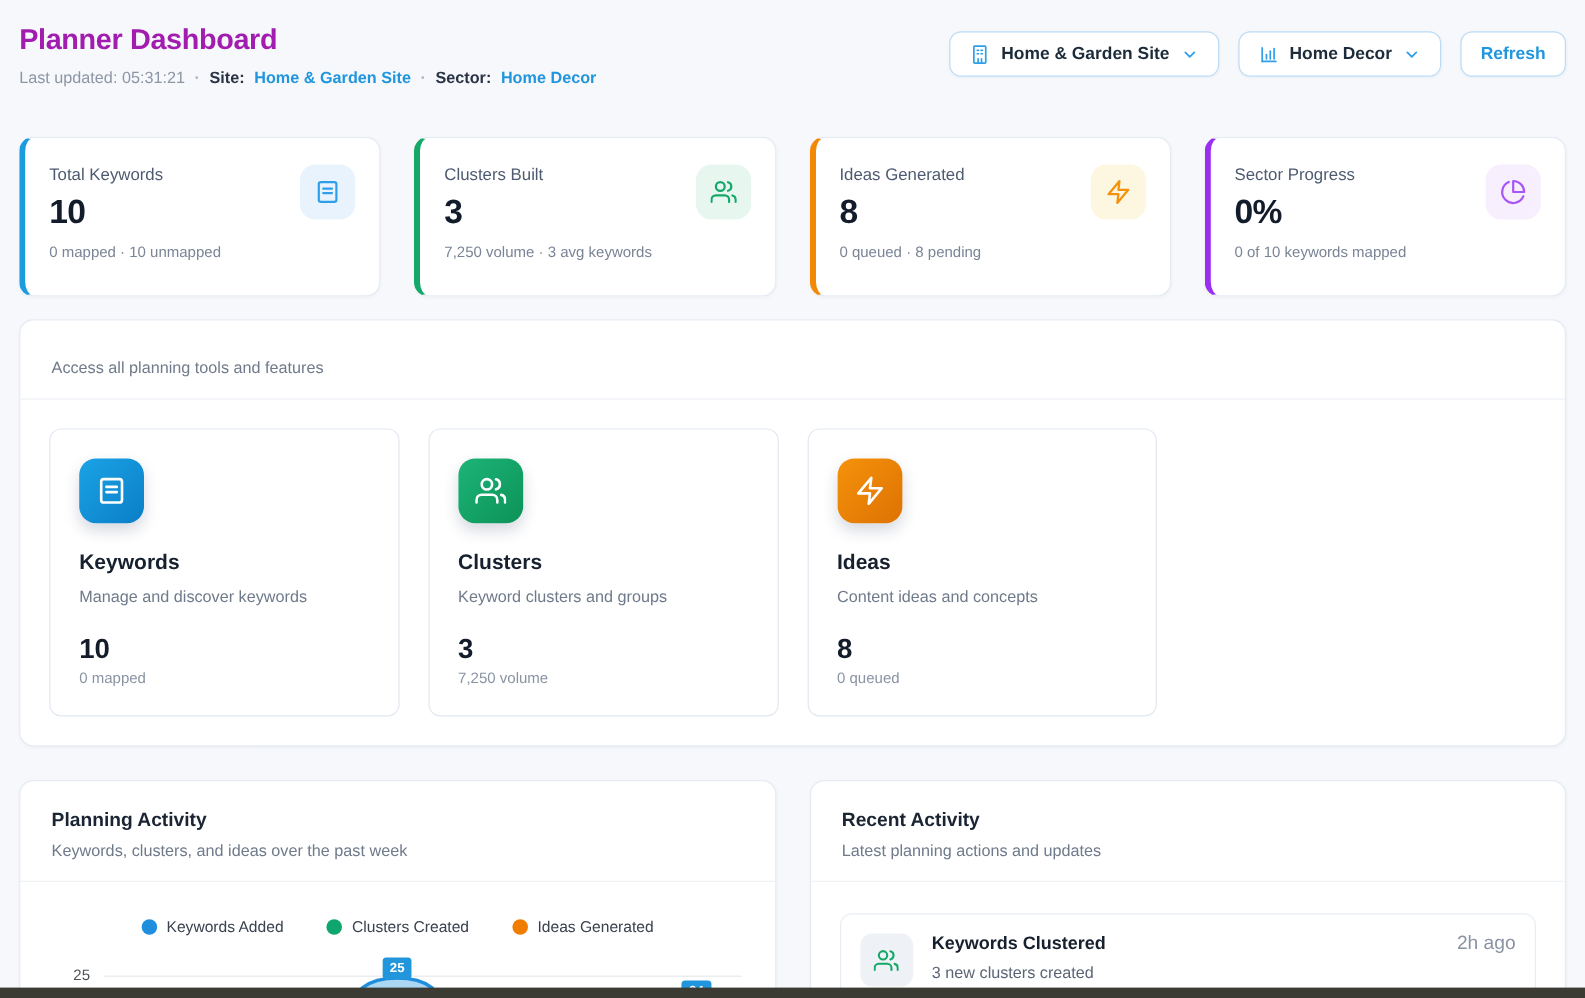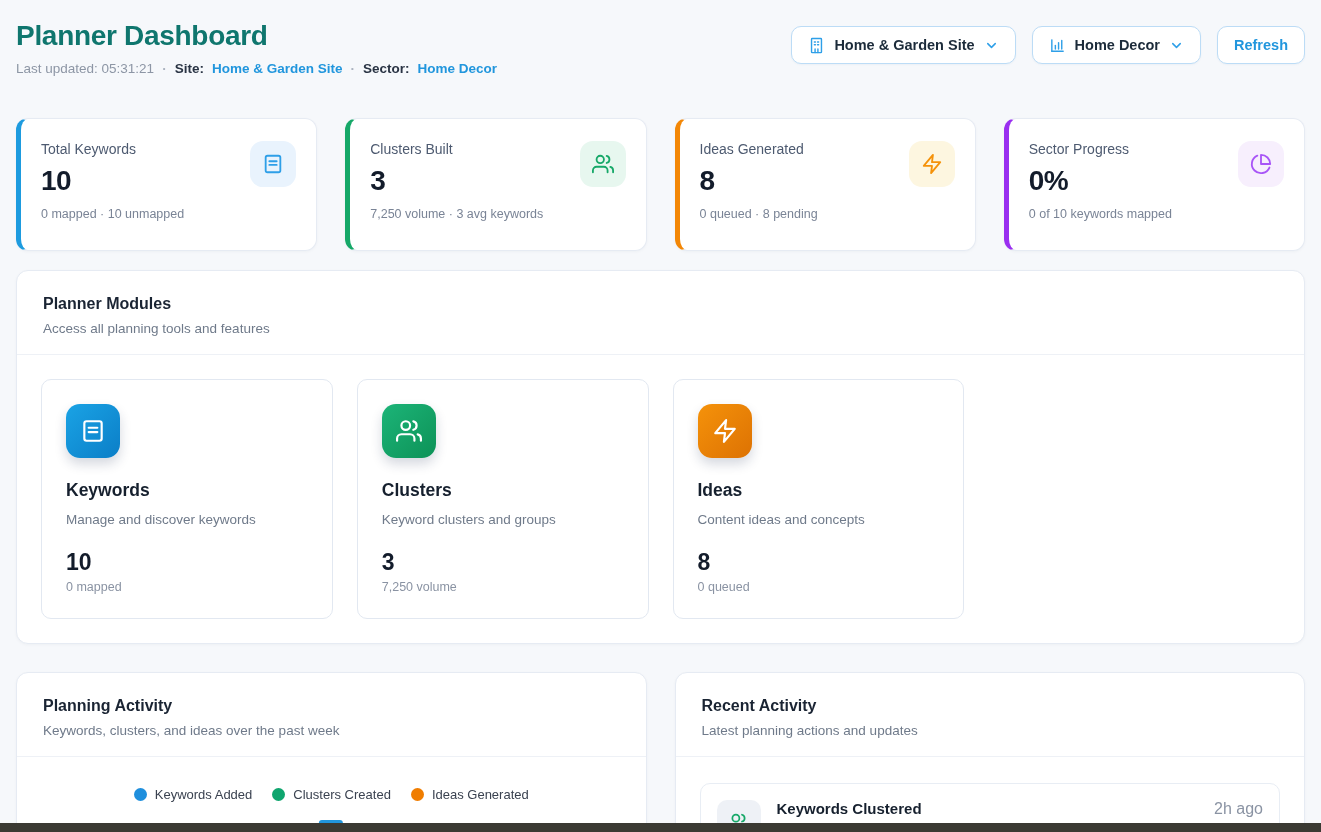--- a/index.html
+++ b/index.html
@@ -2,21 +2,21 @@
 <html><head>
 <meta charset="utf-8">
 <style>
   * { margin:0; padding:0; box-sizing:border-box; }
   html,body { width:1321px; height:832px; overflow:hidden; }
   body { background:#f6f8fb; font-family:"Liberation Sans", sans-serif; color:#18222f; position:relative; }
   .container { padding:20px 16px 0; }
 
   
   .header { display:flex; justify-content:space-between; align-items:flex-start; }
-  .page-title { font-size:28px; font-weight:800; letter-spacing:-0.3px; color:#0f766e; }
+  .page-title { font-size:24px; font-weight:800; letter-spacing:-0.3px; color:#a21caf; }
   .meta-row { display:flex; align-items:center; gap:8px; margin-top:9px; font-size:13.5px; }
   .meta-muted { color:#8d96a5; }
   .meta-dot { color:#aab2bf; font-weight:700; }
   .meta-label { color:#2a3444; font-weight:700; }
   .meta-link { color:#2196dd; font-weight:700; text-decoration:none; cursor:pointer; }
   .controls { display:flex; gap:16px; margin-top:6px; }
   .ctrl-btn { display:flex; align-items:center; gap:9px; background:#fff; border:1px solid #bcdcf6;
     border-radius:10px; padding:0 16px; height:38px; cursor:pointer; font-family:inherit;
     box-shadow:0 1px 2px rgba(30,90,150,0.05); }
   .ctrl-btn .btn-label { font-size:14.5px; font-weight:700; color:#1c2b3a; }
@@ -51,21 +51,21 @@
   .module-sub { font-size:12.5px; color:#8a93a3; margin-top:4px; }
 
   
   .bottom-row { display:grid; grid-template-columns:1fr 1fr; gap:28px; margin-top:28px; }
   .bottom-card { background:#fff; border:1px solid #e6ebf3; border-radius:12px; overflow:hidden;
     height:260px; box-shadow:0 1px 3px rgba(25,40,70,0.04); }
   .bottom-card .panel-header { padding:24px 26px 18px; }
 
   
   .chart-body { padding:30px 24px 0; }
-  .legend-row { display:flex; justify-content:center; gap:20px; }
+  .legend-row { display:flex; justify-content:center; gap:36px; }
   .legend-item { display:flex; align-items:center; gap:8px; cursor:pointer; }
   .legend-dot { width:13px; height:13px; border-radius:50%; }
   .legend-text { font-size:13px; color:#3a4250; }
   .chart-area { position:relative; margin-top:16px; height:80px; }
   .y-tick { position:absolute; left:0; top:17px; width:34px; text-align:right; transform:translateY(-50%);
     font-size:12.5px; color:#4a5258; }
   .gridline { position:absolute; left:46px; right:4px; top:17px; height:1px; background:#e7e9ec; }
   .chart-svg-wrap, .chart-labels { position:absolute; left:46px; right:4px; top:0; bottom:0; }
   .chart-svg-wrap svg { width:100%; height:100%; display:block; overflow:visible; }
   .point-label { position:absolute; transform:translateX(-50%); background:#2196dd; color:#fff;
@@ -188,21 +188,20 @@
         <svg width="22" height="22" viewBox="0 0 24 24" fill="none" stroke="currentColor" stroke-width="2" stroke-linecap="round" stroke-linejoin="round">
             <path d="M21.21 15.89A10 10 0 1 1 8 2.83"></path>
             <path d="M22 12A10 10 0 0 0 12 2v10z"></path>
           </svg>
       </div>
     </div>
   </div>
 
   <div class="panel">
     <div class="panel-header">
-      <div class="panel-title">Planner Modules</div>
       <div class="panel-subtitle">Access all planning tools and features</div>
     </div>
     <div class="modules-grid">
       <div class="module-card">
         <div class="module-icon" style="background: linear-gradient(135deg, rgb(26, 163, 229), rgb(11, 126, 199));">
           <svg width="26" height="26" viewBox="0 0 24 24" fill="none" stroke="currentColor" stroke-width="2" stroke-linecap="round" stroke-linejoin="round">
               <rect x="4" y="3" width="16" height="18" rx="2"></rect>
               <line x1="8" y1="9" x2="16" y2="9"></line>
               <line x1="8" y1="13" x2="16" y2="13"></line>
             </svg>

